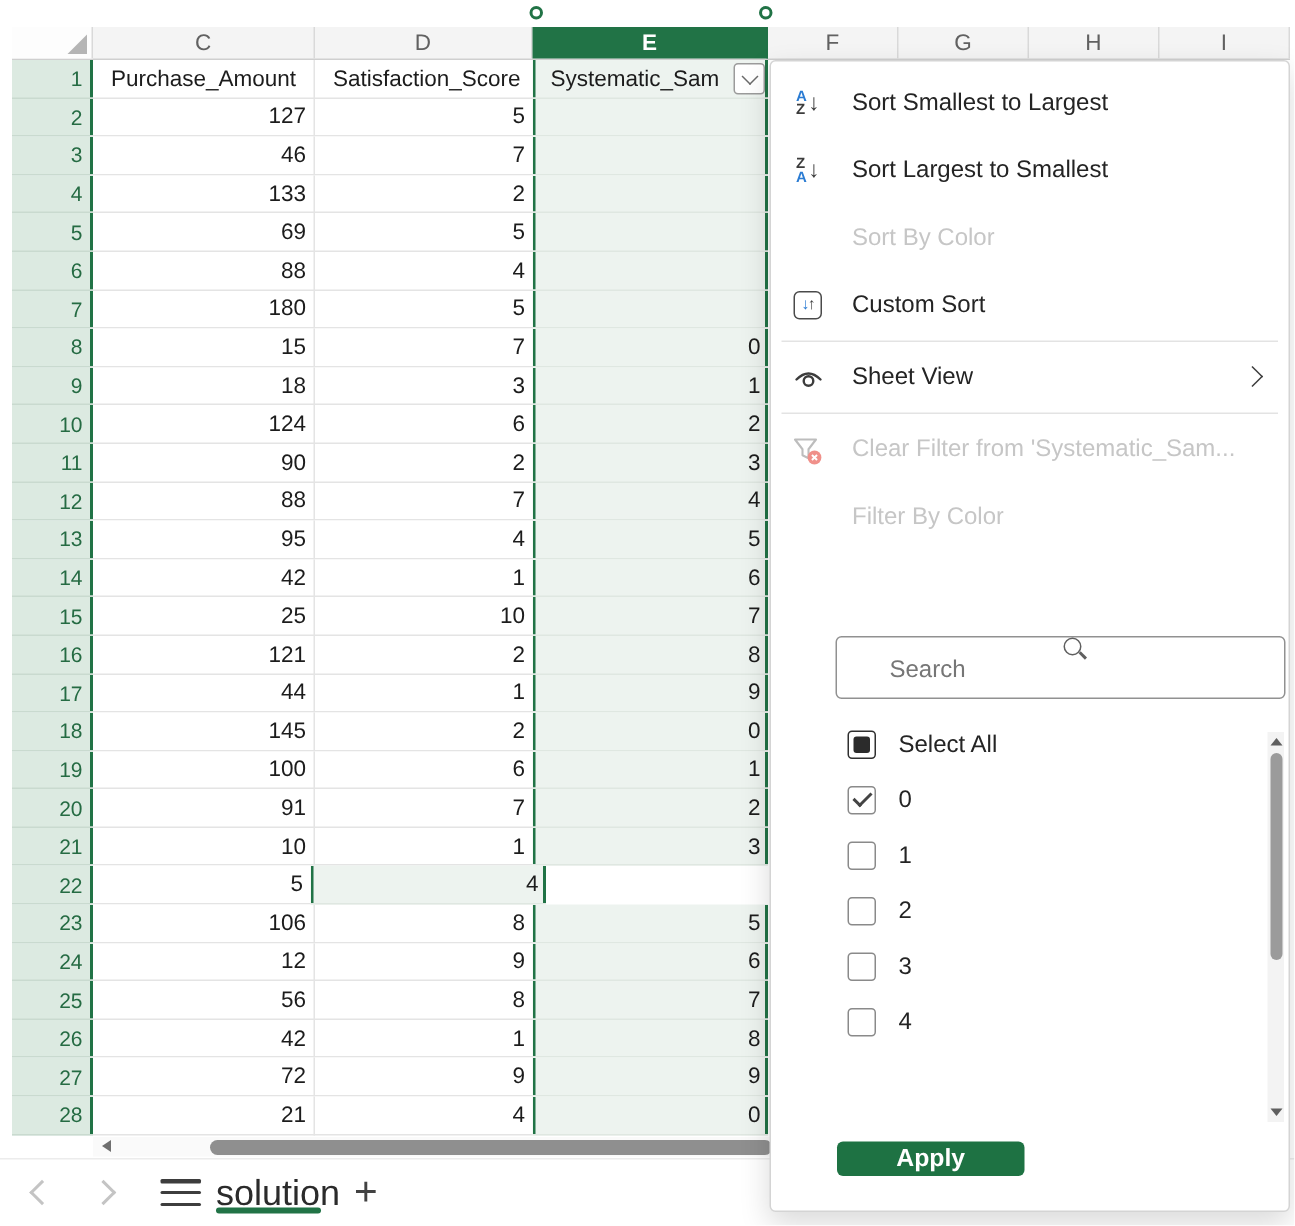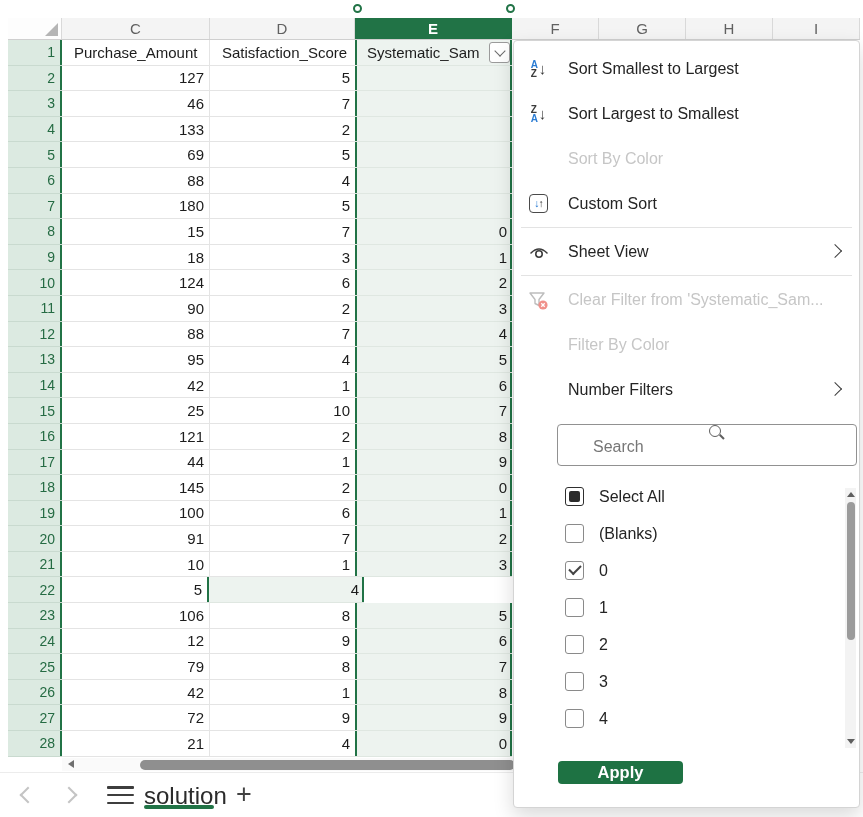--- a/index.html
+++ b/index.html
@@ -276,21 +276,21 @@
         <div class="cell ce num">5</div>
       </div>
       <div class="grow">
         <div class="cell rh">24</div>
         <div class="cell cc num">12</div>
         <div class="cell cd num">9</div>
         <div class="cell ce num">6</div>
       </div>
       <div class="grow">
         <div class="cell rh">25</div>
-        <div class="cell cc num">79</div>
+        <div class="cell cc num">56</div>
         <div class="cell cd num">8</div>
         <div class="cell ce num">7</div>
       </div>
       <div class="grow">
         <div class="cell rh">26</div>
         <div class="cell cc num">42</div>
         <div class="cell cd num">1</div>
         <div class="cell ce num">8</div>
       </div>
       <div class="grow">
@@ -392,40 +392,31 @@
           </svg>
         </span>
         <span class="milabel">Clear Filter from 'Systematic_Sam...</span>
       </div>
 
       <div class="mi disabled">
         <span class="ic"></span>
         <span class="milabel">Filter By Color</span>
       </div>
 
-      <div class="mi">
-        <span class="ic"></span>
-        <span class="milabel">Number Filters</span>
-        <span class="chevr"></span>
-      </div>
     </div>
 
     <div class="searchbox">
       <span class="mag"></span>
       <input type="text" placeholder="Search" style="">
     </div>
 
     <div class="vallist">
         <div class="vrow">
           <span class="cb indeterminate"></span>
           <span class="vlabel">Select All</span>
-        </div>
-        <div class="vrow">
-          <span class="cb unchecked"></span>
-          <span class="vlabel">(Blanks)</span>
         </div>
         <div class="vrow">
           <span class="cb checked"></span>
           <span class="vlabel">0</span>
         </div>
         <div class="vrow">
           <span class="cb unchecked"></span>
           <span class="vlabel">1</span>
         </div>
         <div class="vrow">

